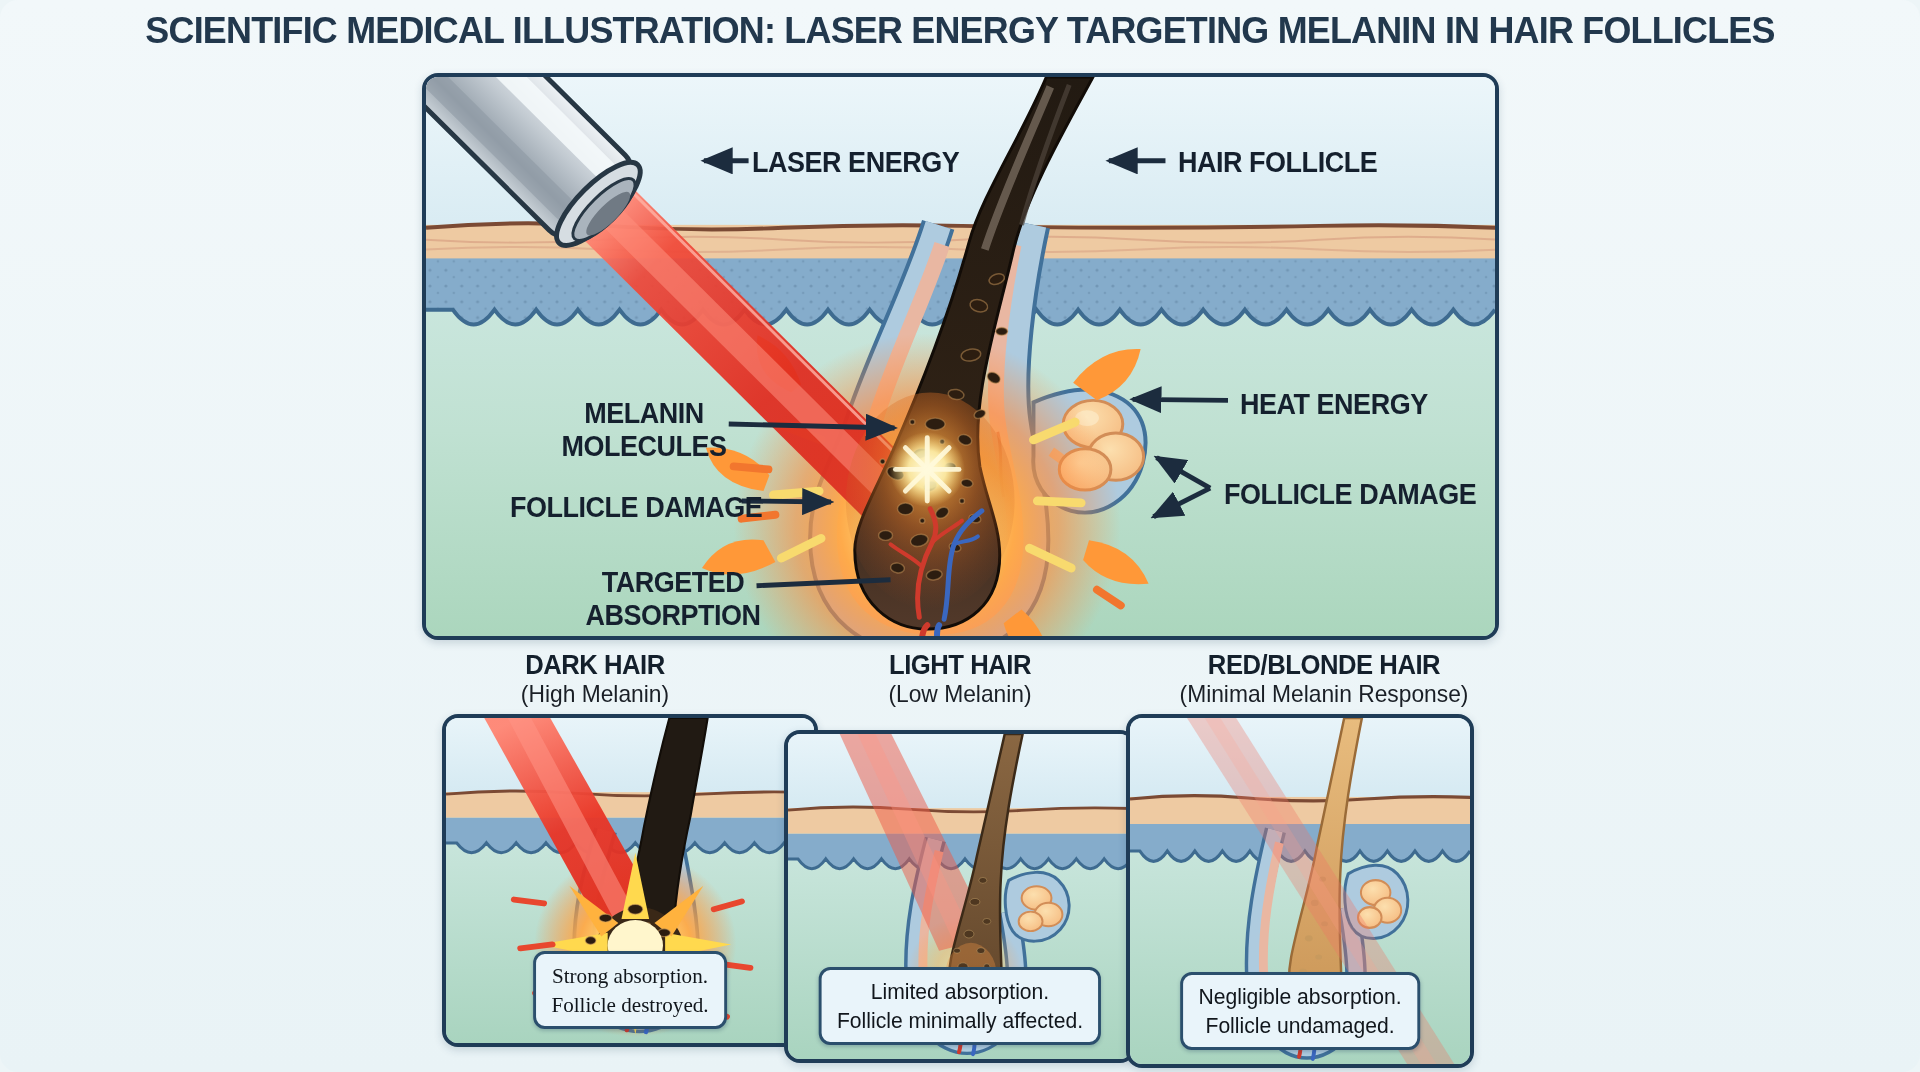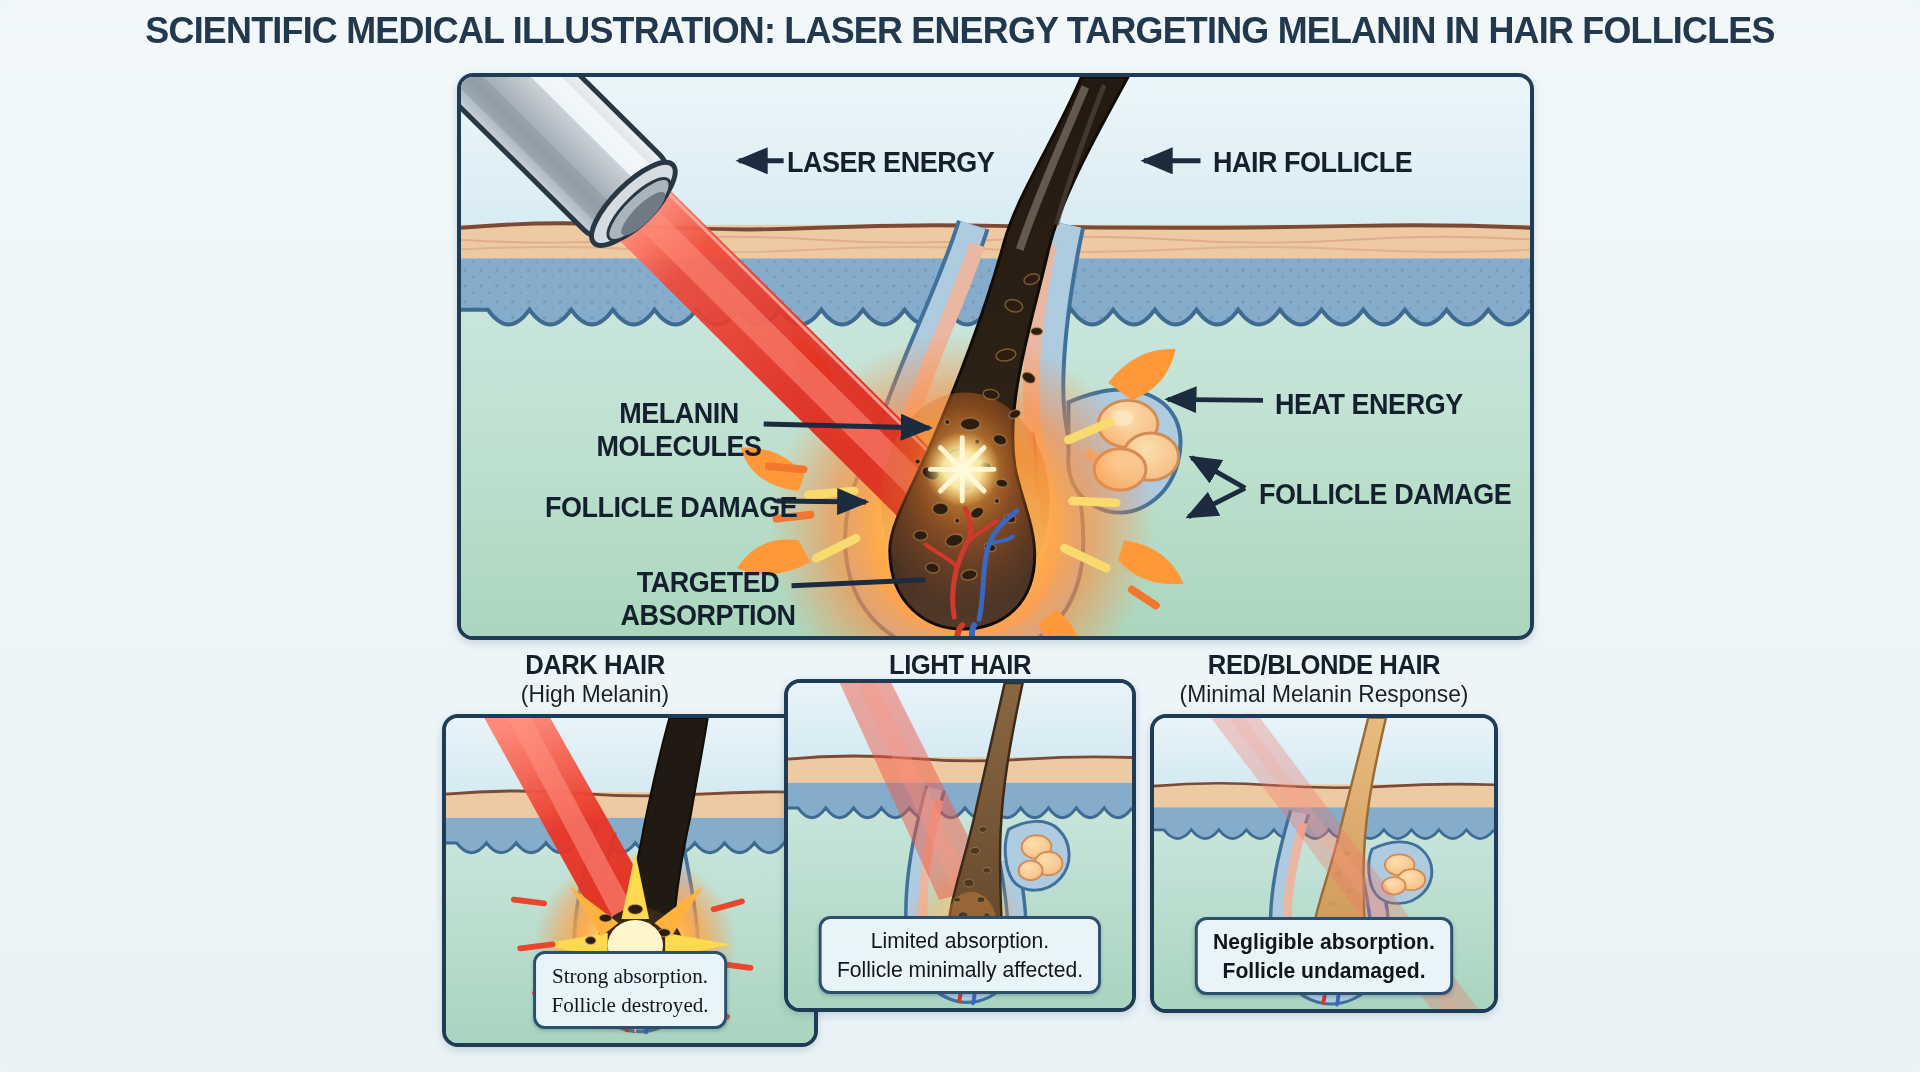--- a/index.html
+++ b/index.html
@@ -10,24 +10,24 @@
   .main-title {
     position:absolute; top:10px; left:0; width:1920px; text-align:center;
     font-size:37px; font-weight:800; letter-spacing:-0.8px; color:#22384d;
     transform:scaleX(.97); transform-origin:center;
   }
 
   .panel {
     position:absolute; border:4px solid #1f3c57; border-radius:16px;
     overflow:hidden; background:#d8ecf4; box-shadow:0 3px 8px rgba(30,60,90,.18);
   }
-  .main-panel { left:422px; top:73px; width:1077px; height:567px;margin-left:35px; }
+  .main-panel { left:422px; top:73px; width:1077px; height:567px; }
   .sub-panel-1 { left:442px; top:714px; width:376px; height:333px;font-family:Liberation Serif, serif; }
-  .sub-panel-2 { left:784px; top:679px; width:352px; height:333px; }
-  .sub-panel-3 { left:1150px; top:714px; width:348px; height:299px;font-weight:bold; }
+  .sub-panel-2 { left:784px; top:730px; width:352px; height:333px; }
+  .sub-panel-3 { left:1126px; top:714px; width:348px; height:354px; }
   .panel svg { position:absolute; inset:0; width:100%; height:100%; display:block; }
 
   .diagram-label {
     position:absolute; font-size:29px; font-weight:800; color:#15202e;
     letter-spacing:-0.5px; line-height:34px; white-space:nowrap;
     transform:scaleX(.93); transform-origin:left center;
   }
   .diagram-label.centered { white-space:normal; text-align:center; transform-origin:center; line-height:33px; }
 
   .lbl-laser  { left:326px; top:68px; }

